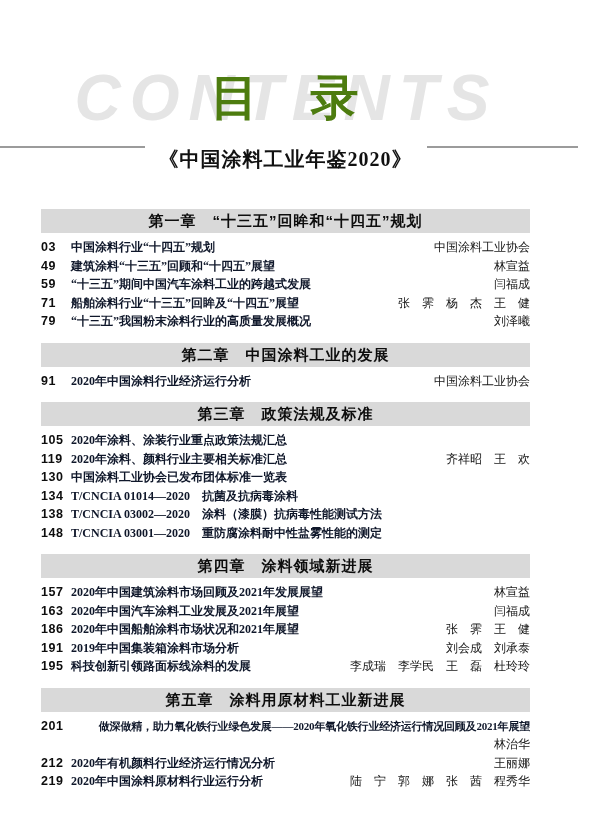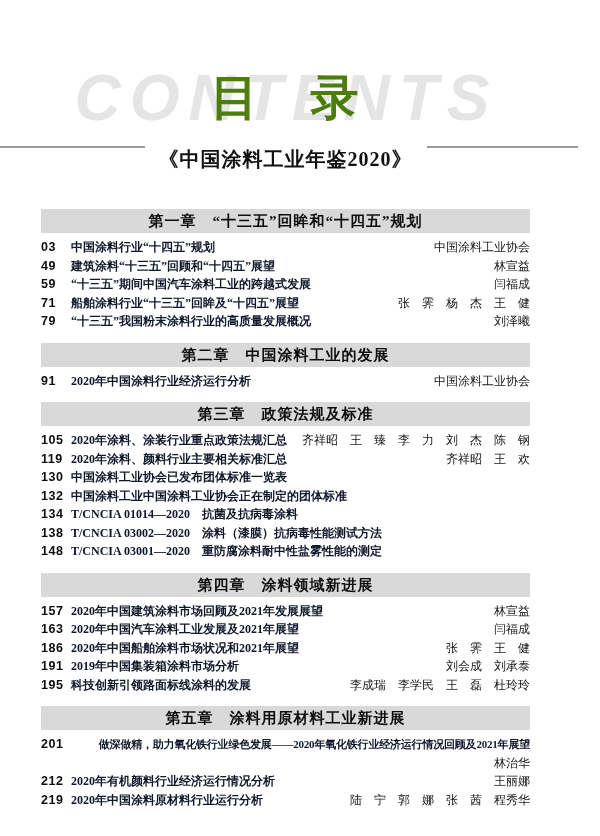--- a/index.html
+++ b/index.html
@@ -65,21 +65,21 @@
     white-space: nowrap;
   }
   
   #chapters { margin-top: 36px; }
   .chapter { margin-top: 12px; }
   .chapter:first-child { margin-top: 0; }
   .chapter-bar {
     background: #d9d9d9;
     height: 24px; line-height: 24px;
     text-align: center;
-    font-family: Liberation Serif, serif;
+    font-family: Liberation Sans, sans-serif;
     font-weight: bold;
     font-size: 15px;
     color: #0d0d0d;
     letter-spacing: 1px;
     white-space: nowrap;
   }
   .entries { margin-top: 5px; }
   .entry {
     display: flex;
     align-items: baseline;
@@ -176,34 +176,29 @@
             <span class="eauthors">中国涂料工业协会</span>
           </div>
         </div>
       </section>
       <section class="chapter">
         <div class="chapter-bar">第三章　政策法规及标准</div>
         <div class="entries">
           <div class="entry">
             <span class="pnum">105</span>
             <span class="etitle">2020年涂料、涂装行业重点政策法规汇总</span>
-            <span class="eauthors">齐祥昭　王　臻　李　力　刘　杰　陈　钢</span>
           </div>
           <div class="entry">
             <span class="pnum">119</span>
             <span class="etitle">2020年涂料、颜料行业主要相关标准汇总</span>
             <span class="eauthors">齐祥昭　王　欢</span>
           </div>
           <div class="entry">
             <span class="pnum">130</span>
             <span class="etitle">中国涂料工业协会已发布团体标准一览表</span>
-          </div>
-          <div class="entry">
-            <span class="pnum">132</span>
-            <span class="etitle">中国涂料工业中国涂料工业协会正在制定的团体标准</span>
           </div>
           <div class="entry">
             <span class="pnum">134</span>
             <span class="etitle">T/CNCIA 01014—2020　抗菌及抗病毒涂料</span>
           </div>
           <div class="entry">
             <span class="pnum">138</span>
             <span class="etitle">T/CNCIA 03002—2020　涂料（漆膜）抗病毒性能测试方法</span>
           </div>
           <div class="entry">

